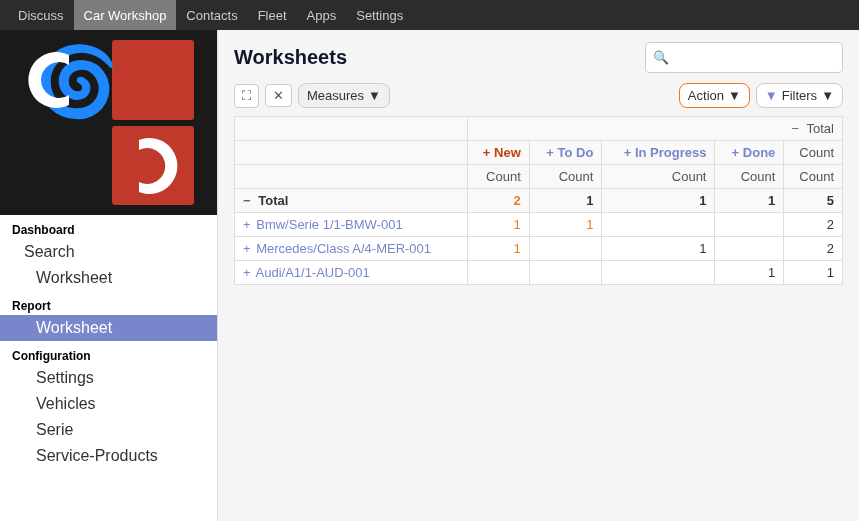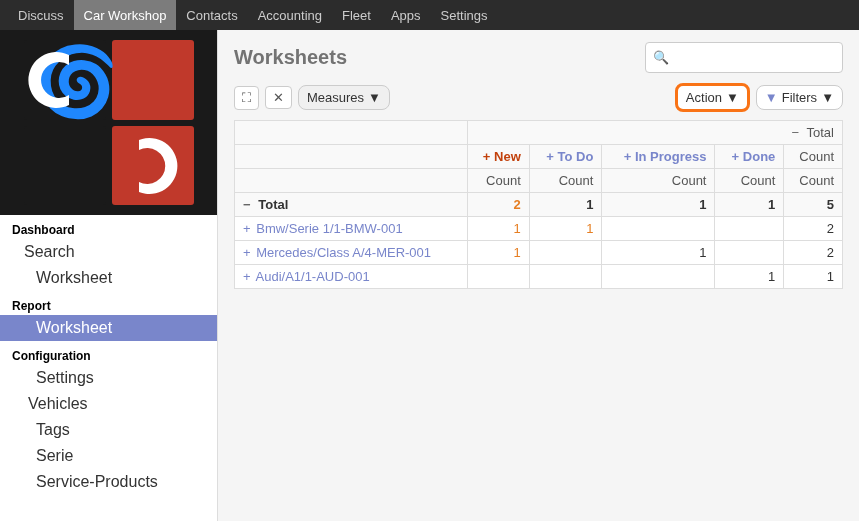--- a/index.html
+++ b/index.html
@@ -83,21 +83,21 @@
 
     .page-header {
       display: flex;
       align-items: center;
       justify-content: space-between;
       margin-bottom: 10px;
     }
     .page-title {
       font-size: 20px;
       font-weight: bold;
-      color: #737373;
+      color: #0f172a;
     }
     .search-box {
       border: 1px solid #ccc;
       padding: 4px 8px;
       border-radius: 4px;
       width: 180px;
       background: #fff;
       font-size: 13px;
     }
 
@@ -121,21 +121,21 @@
     }
     .btn-primary {
       background: #f0f0f0;
     }
     .btn-filter {
       background: #fff;
       border: 1px solid #ccc;
     }
     .btn-action {
       background: #fff;
-      border: 3px solid #f97316;
+      border: 1px solid #f97316;
     }
     .spacer { flex: 1; }
 
     
     .data-table {
       width: 100%;
       border-collapse: collapse;
       background: #fff;
       border: 1px solid #ddd;
       font-size: 13px;
@@ -185,21 +185,20 @@
       color: #555;
     }
   </style>
 </head>
 <body>
 
 <nav class="top-nav">
   <div class="top-nav-item">Discuss</div>
   <div class="top-nav-item active">Car Workshop</div>
   <div class="top-nav-item">Contacts</div>
-  <div class="top-nav-item">Accounting</div>
   <div class="top-nav-item">Fleet</div>
   <div class="top-nav-item">Apps</div>
   <div class="top-nav-item">Settings</div>
 </nav>
 
 <div class="layout">
 
   <aside class="sidebar">
     <div class="sidebar-logo">
       <div class="logo-box">
@@ -238,25 +237,22 @@
     <div class="sidebar-item active" style="padding-left:36px;">
       <span>Worksheet</span>
     </div>
 
     <div class="sidebar-section-header">
       <span>Configuration</span>
     </div>
     <div class="sidebar-item" style="padding-left:36px;">
       <span>Settings</span>
     </div>
-    <div class="sidebar-item" style="padding-left:28px;">
+    <div class="sidebar-item" style="padding-left:36px;">
       <span>Vehicles</span>
-    </div>
-    <div class="sidebar-item" style="padding-left:36px;">
-      <span>Tags</span>
     </div>
     <div class="sidebar-item" style="padding-left:36px;">
       <span>Serie</span>
     </div>
     <div class="sidebar-item" style="padding-left:36px;">
       <span>Service-Products</span>
     </div>
   </aside>
 
   <main class="main-content">

